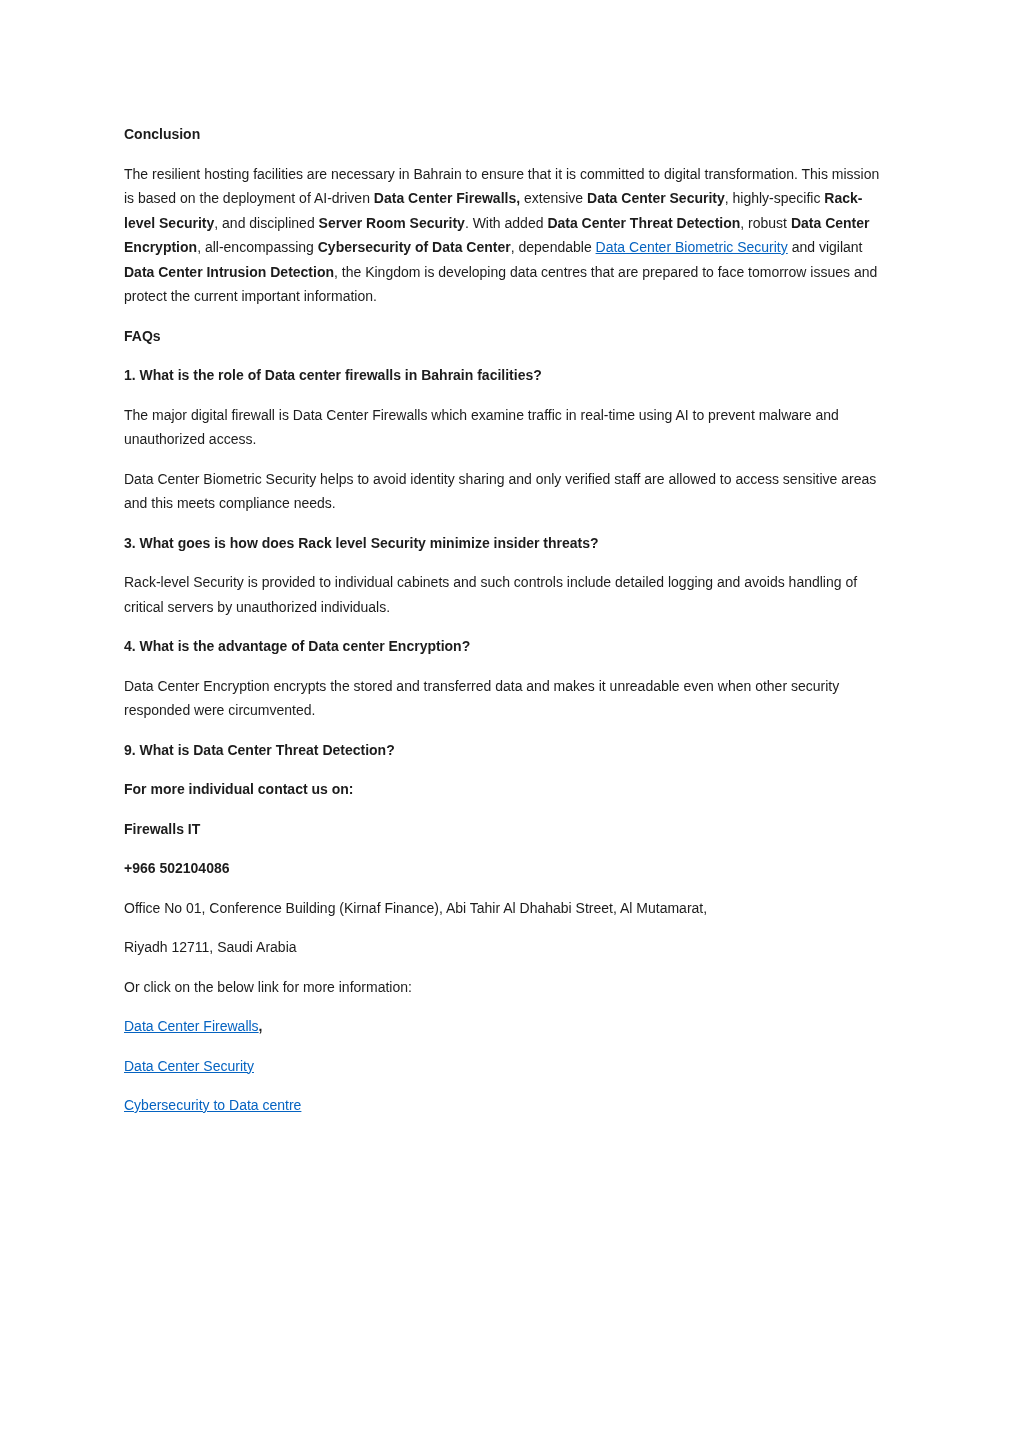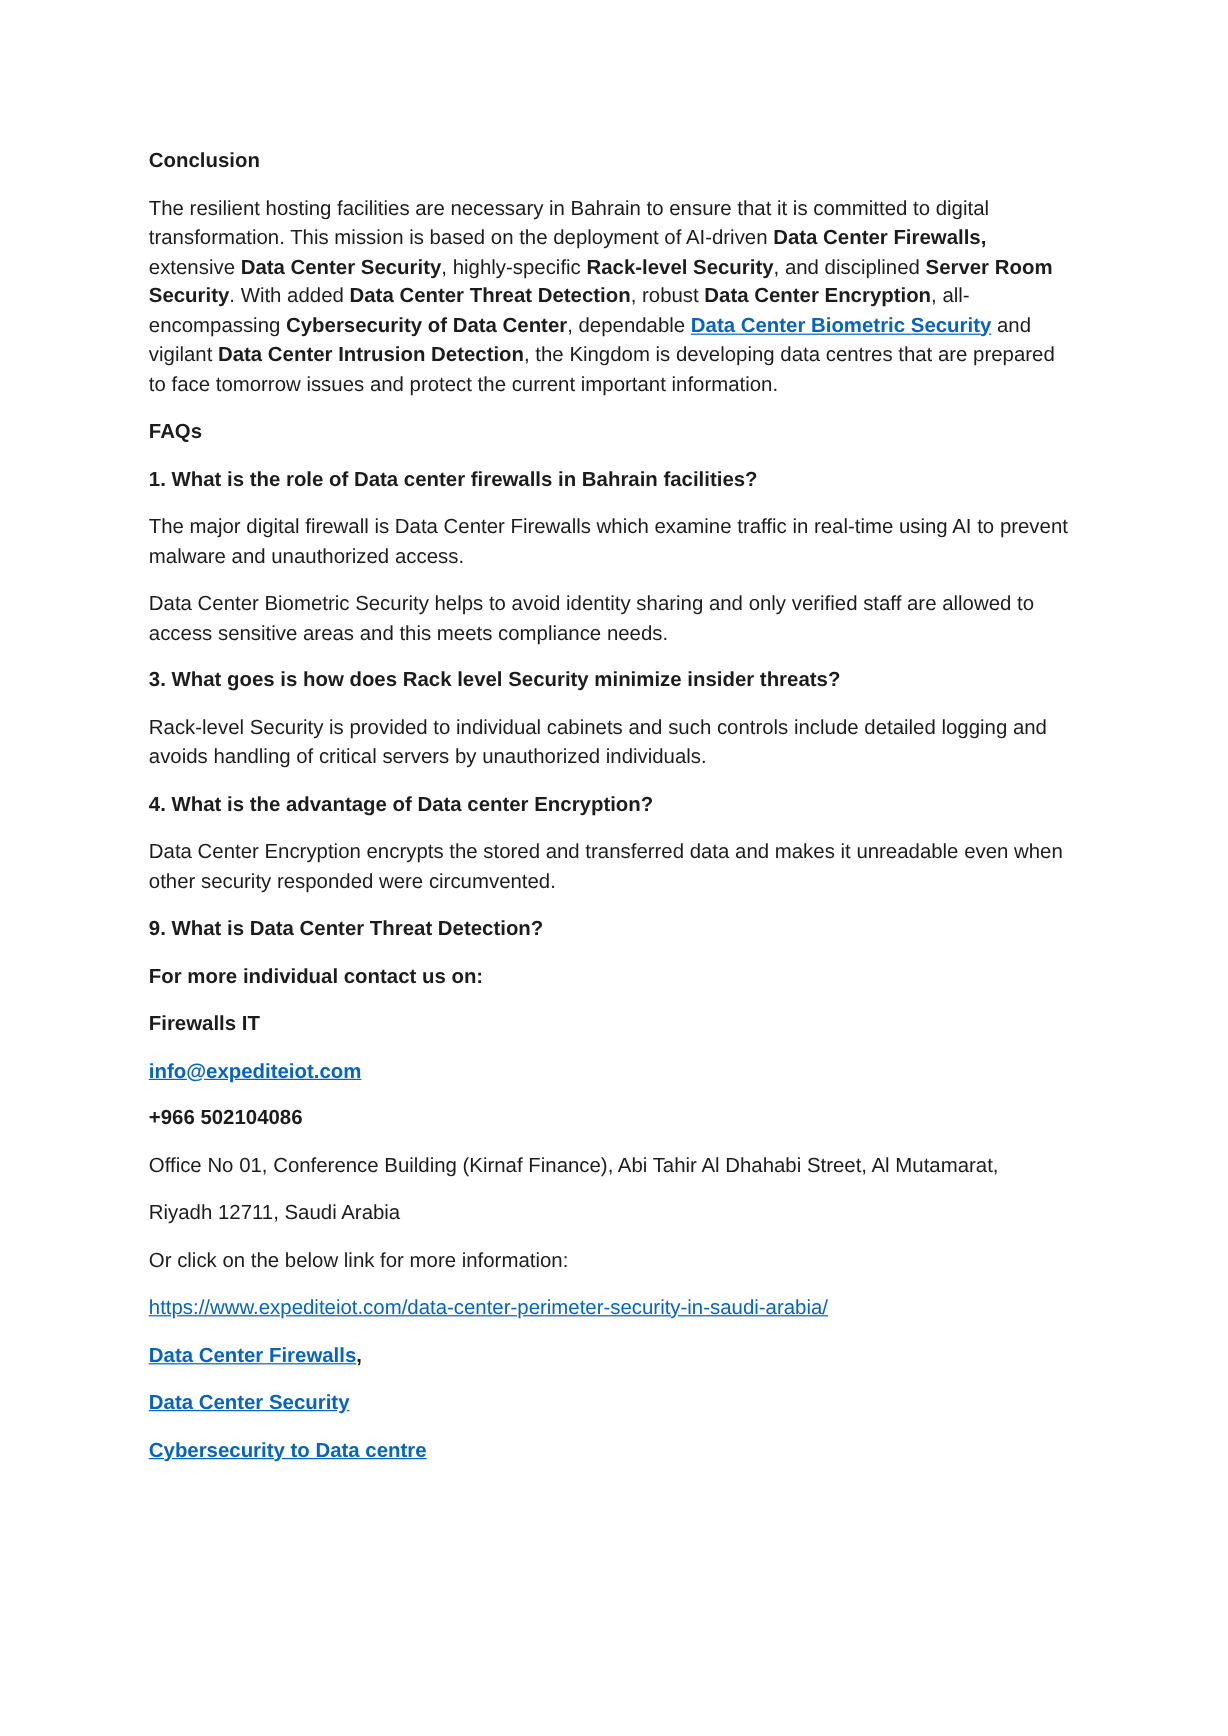--- a/index.html
+++ b/index.html
@@ -15,37 +15,37 @@
     color: #1c1c1c;
   }
   .page {
     box-sizing: border-box;
     width: 1023px;
     height: 1447px;
     padding: 122px 133px 0 124px;
     background: #ffffff;
   }
   .para {
-    font-size: 17px;
+    font-size: 14px;
     line-height: 24.5px;
     margin: 0 0 15px 0;
   }
   .heading {
     font-weight: bold;
   }
   .b {
     font-weight: bold;
   }
   a.doclink {
     color: #0563c1;
     text-decoration: underline;
     cursor: pointer;
   }
   a.doclink.bold {
-    font-weight: bold;
+    font-weight: normal;
   }
   .suffix {
     font-weight: bold;
     color: #1c1c1c;
   }
 </style>
 </head>
 <body>
 
 <div class="page">
@@ -66,31 +66,29 @@
 
   <div class="para heading">4. What is the advantage of Data center Encryption?</div>
   <div class="para">Data Center Encryption encrypts the stored and transferred data and makes it unreadable even when other security responded were circumvented.</div>
 
   <div class="para heading">9. What is Data Center Threat Detection?</div>
 
   <div class="para heading">For more individual contact us on:</div>
 
   <div class="para heading">Firewalls IT</div>
 
-  <div class="para"><a class="doclink bold">info@expediteiot.com</a></div>
 
   <div class="para heading">+966 502104086</div>
 
   <div class="para">Office No 01, Conference Building (Kirnaf Finance), Abi Tahir Al Dhahabi Street, Al Mutamarat,</div>
 
   <div class="para">Riyadh 12711, Saudi Arabia</div>
 
   <div class="para">Or click on the below link for more information:</div>
 
-  <div class="para"><a class="doclink">https://www.expediteiot.com/data-center-perimeter-security-in-saudi-arabia/</a></div>
 
   <div class="para"><a class="doclink bold">Data Center Firewalls</a><span class="suffix">,</span></div>
 
   <div class="para"><a class="doclink bold">Data Center Security</a><span class="suffix"></span></div>
 
   <div class="para"><a class="doclink bold">Cybersecurity to Data centre</a><span class="suffix"></span></div>
 
 </div>
 
 </body></html>

